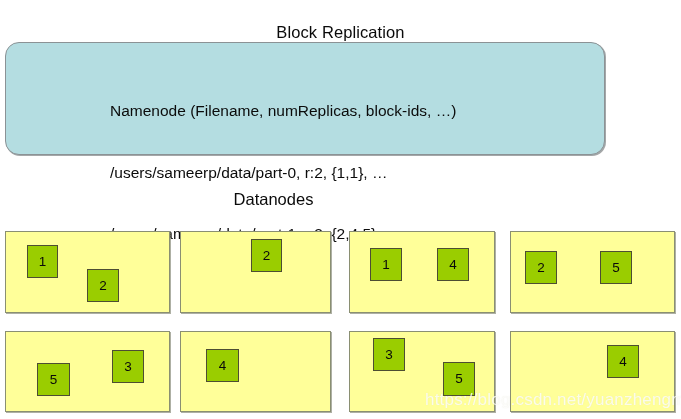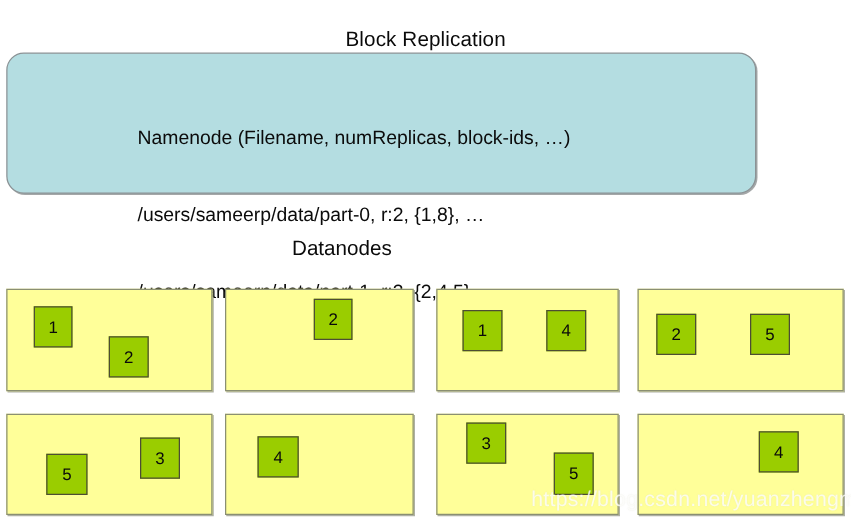--- a/index.html
+++ b/index.html
@@ -111,21 +111,21 @@
   }
 </style>
 </head>
 <body>
 
 <div id="diagram-title">Block Replication</div>
 
 <div id="namenode-box">
   <div id="namenode-text">
     <span class="nn-line">Namenode (Filename, numReplicas, block-ids, …)</span>
-    <span class="nn-line">/users/sameerp/data/part-0, r:2, {1,8}, …</span>
+    <span class="nn-line">/users/sameerp/data/part-0, r:2, {1,1}, …</span>
     <span class="nn-line">/users/sameerp/data/part-1, r:3, {2,4,5}, …</span>
   </div>
 </div>
 
 <div id="datanodes-label">Datanodes</div>
 
 <div id="datanode-grid">
     <div class="datanode" style="left: 5px; top: 231px; width: 165px; height: 82px;"></div>
     <div class="block" style="left: 27px; top: 245px; width: 31px; height: 33px;">1</div>
     <div class="block" style="left: 87px; top: 269px; width: 32px; height: 33px;">2</div>

